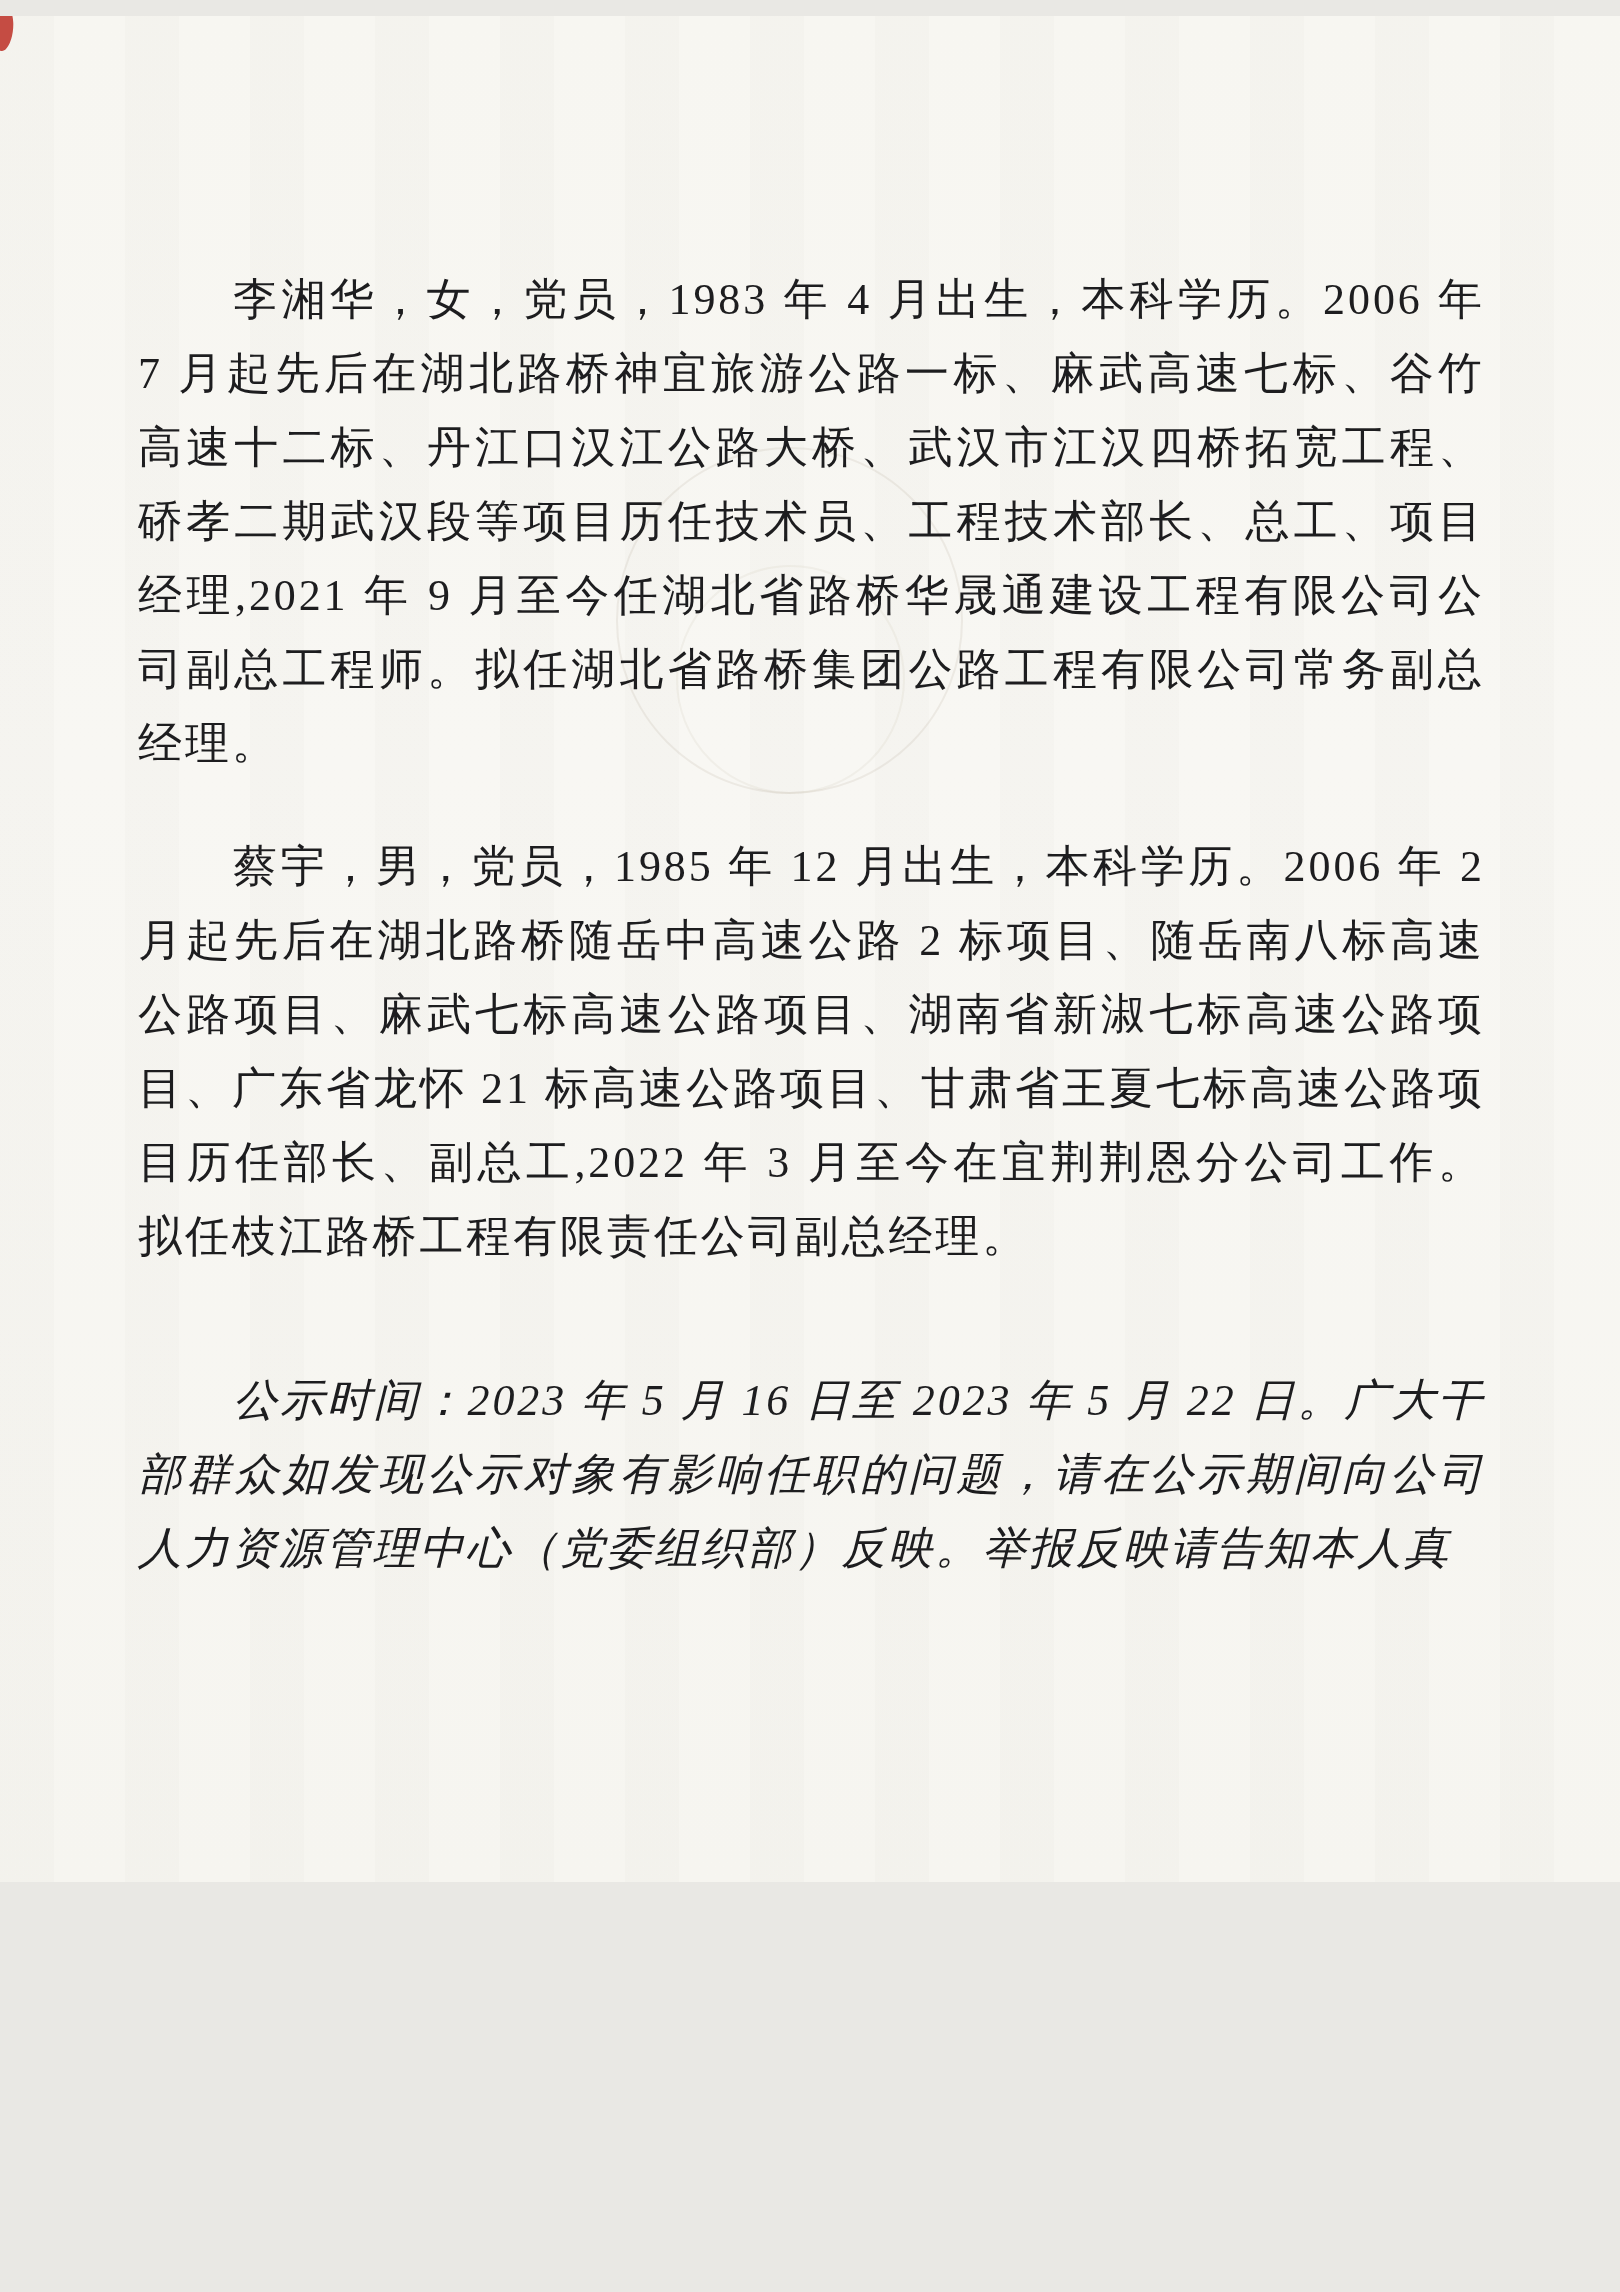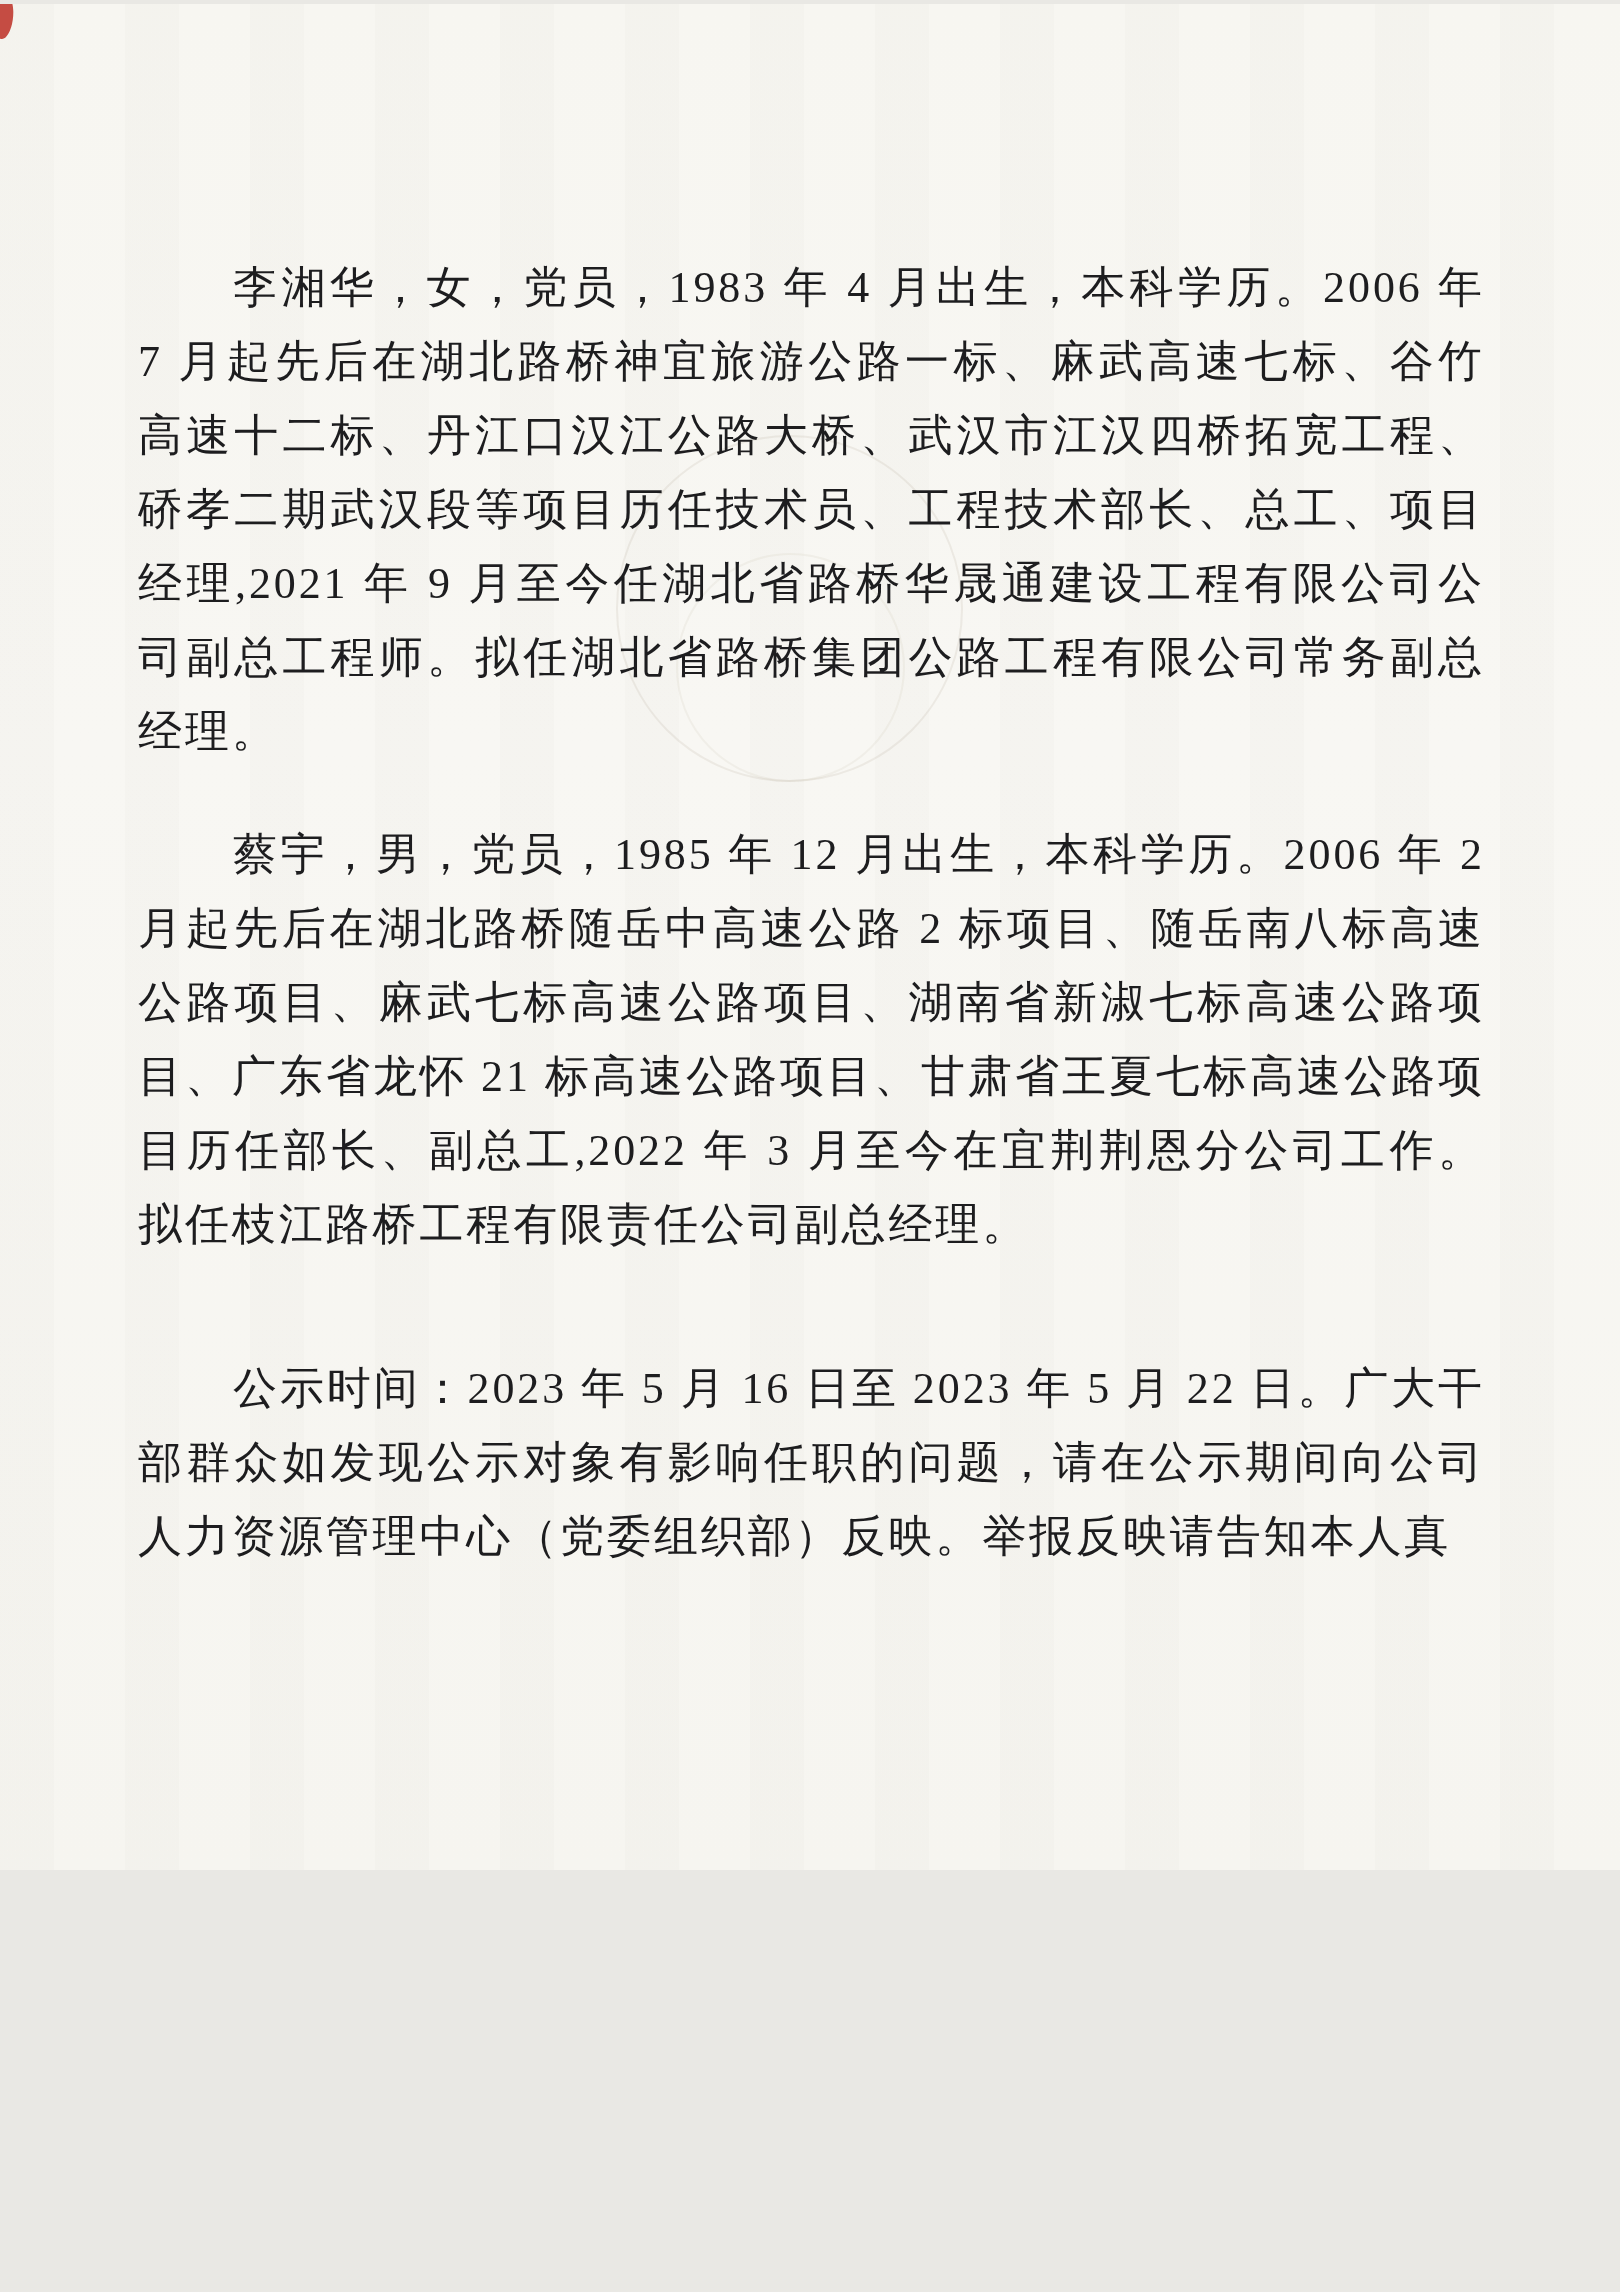--- a/index.html
+++ b/index.html
@@ -4,21 +4,21 @@
 <style>
   html, body {
     margin: 0;
     padding: 0;
     background: #e9e8e4;
   }
   .page {
     position: relative;
     width: 1620px;
     height: 1866px;
-    margin: 4px auto;
+    margin: 16px auto;
     background:
       repeating-linear-gradient(90deg,
         rgba(120,115,100,0.022) 0px, rgba(120,115,100,0.022) 54px,
         rgba(255,255,255,0.0) 54px, rgba(255,255,255,0.0) 125px),
       linear-gradient(180deg, #f7f6f1 0%, #f8f7f3 40%, #f6f5f0 100%);
     overflow: hidden;
     font-family: "Liberation Serif", "DejaVu Serif", serif;
     color: #1d1d1f;
   }
   
@@ -64,20 +64,21 @@
     line-height: 74px;
     letter-spacing: 2.9px;
     text-align: justify;
     text-justify: inter-ideograph;
     text-indent: 95px;
     word-break: break-all;
     color: #1d1d1f;
   }
   .text-block p.gap-before {
     margin-top: 90px;
+    font-style: italic;
   }
 </style>
 </head>
 <body>
 
 <div class="page">
 
   <div class="red-mark"></div>
   <div class="seal-ghost"></div>
   <div class="seal-ghost-inner"></div>

